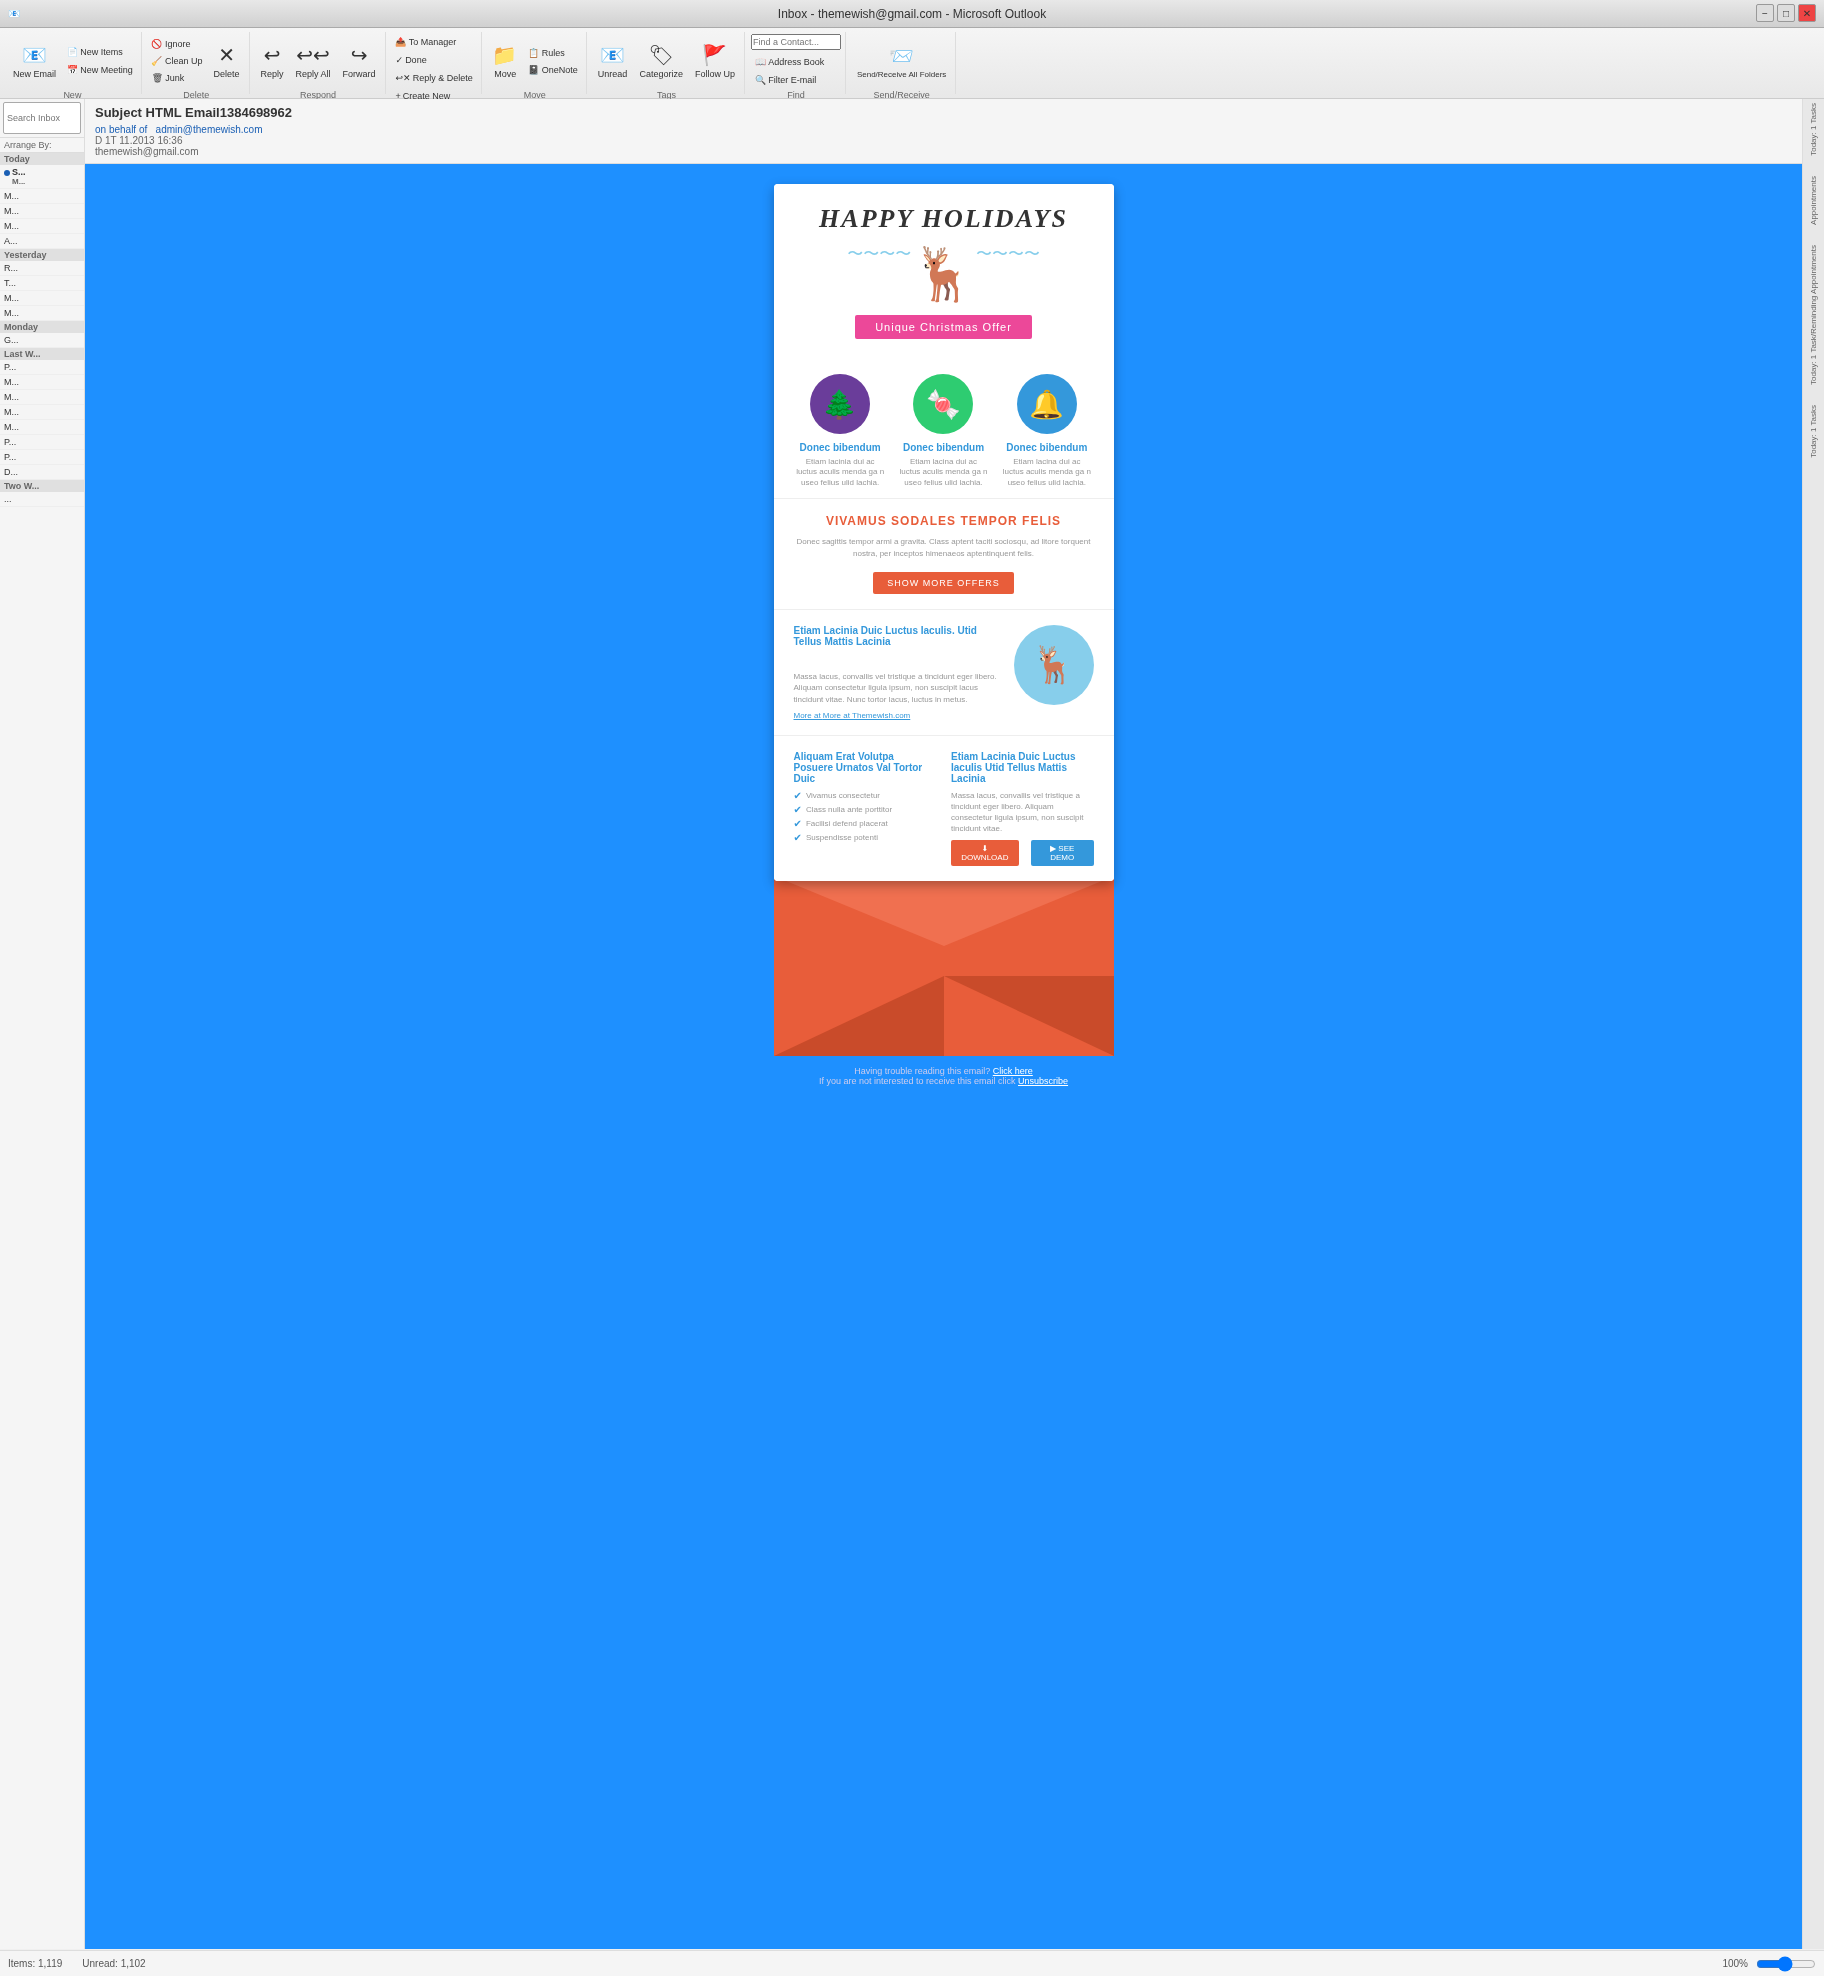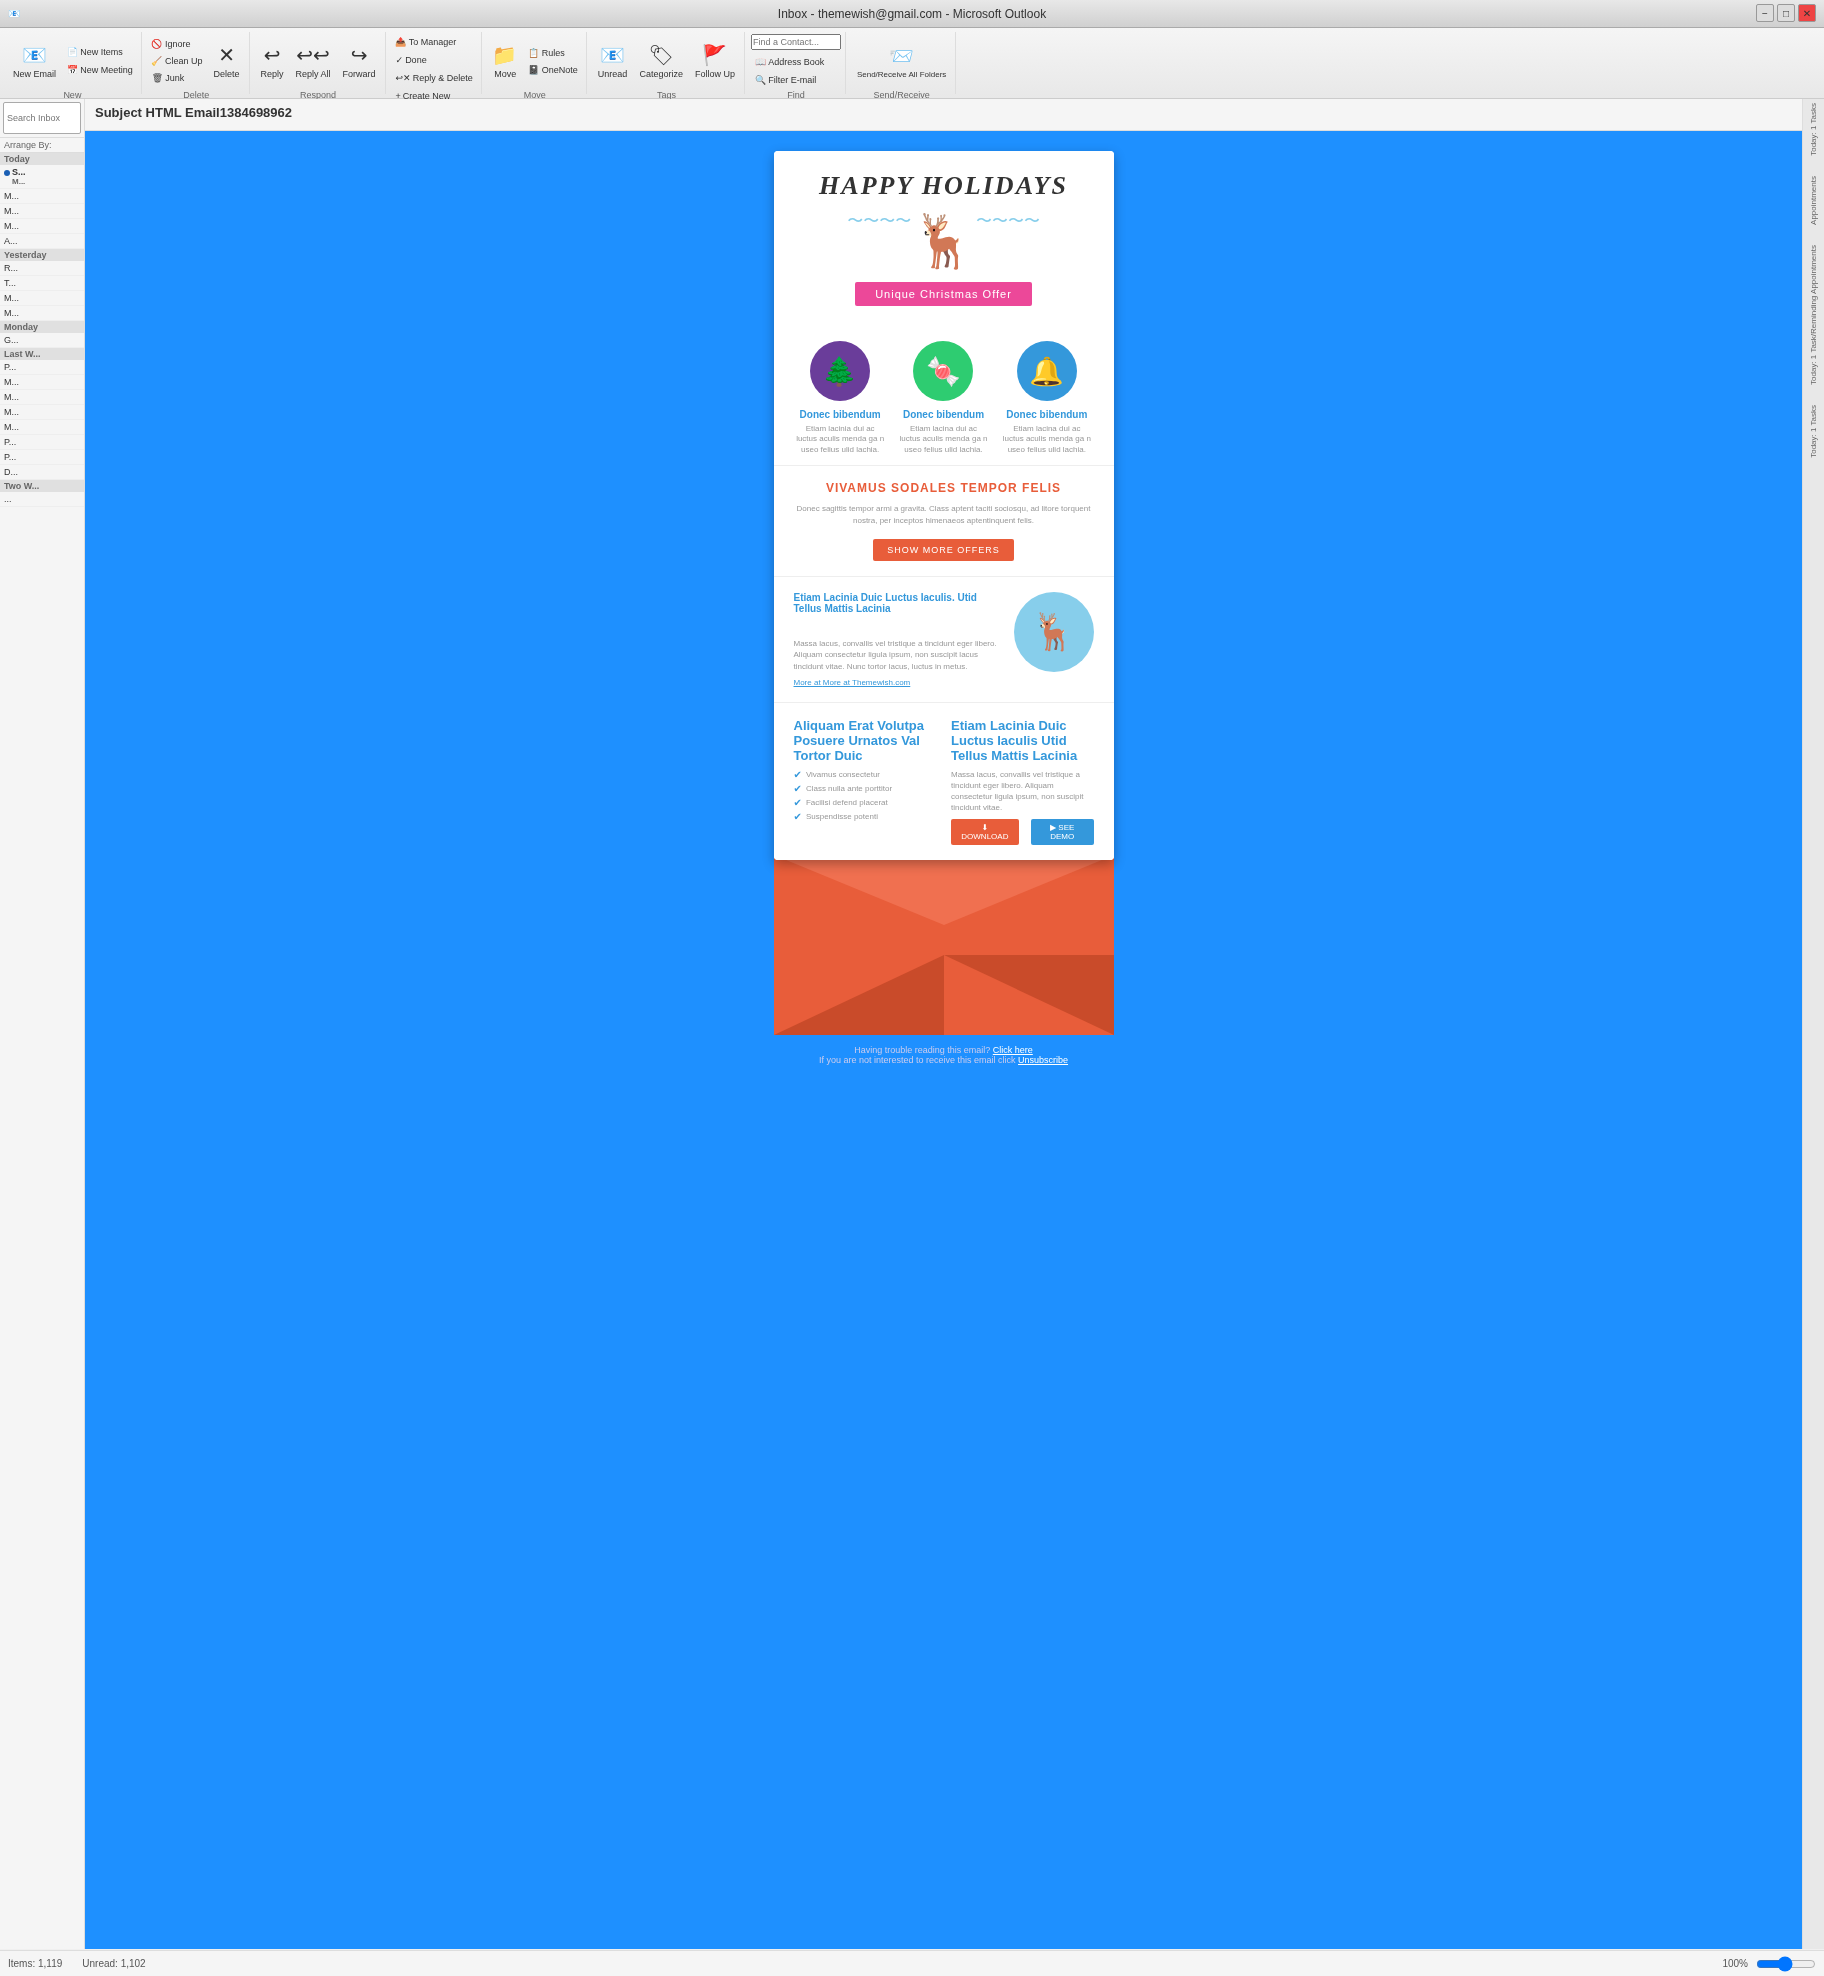--- a/index.html
+++ b/index.html
@@ -267,21 +267,21 @@
 
     
     .two-col-section {
       background: white;
       padding: 15px 20px;
       display: flex;
       gap: 15px;
       border-top: 1px solid #eee;
     }
     .col-left, .col-right { flex: 1; }
-    .col-title { color: #3498db; font-size: 13px; font-weight: bold; margin-bottom: 6px; }
+    .col-title { color: #3498db; font-size: 10px; font-weight: bold; margin-bottom: 6px; }
     .bullet-item { display: flex; align-items: center; gap: 4px; font-size: 8px; color: #999; margin-bottom: 3px; }
     .check-icon { color: #3498db; font-size: 10px; }
     .btn-download { background: #e85d3a; color: white; border: none; padding: 4px 8px; font-size: 8px; border-radius: 2px; cursor: pointer; }
     .btn-demo { background: #3498db; color: white; border: none; padding: 4px 8px; font-size: 8px; border-radius: 2px; cursor: pointer; margin-left: 8px; }
 
     
     .envelope-bottom {
       margin-top: -5px;
       position: relative;
       z-index: 1;
@@ -574,20 +574,30 @@
             <div class="email-sender">...</div>
           </div>
         </div>
     </div>
   </div>
 
   <div class="content-area">
 
     <div class="email-header">
       <div class="email-subject">Subject HTML Email1384698962</div>
+      <div style="display:flex;justify-content:space-between;align-items:center;">
+        <div>
+          <div class="email-from">
+            <span>on behalf of</span> &nbsp;
+            <span style="color:#1a5fb4;">admin@themewish.com</span>
+          </div>
+          <div class="email-date">D 1T 11.2013 16:36</div>
+          <div class="email-to">themewish@gmail.com</div>
+        </div>
+      </div>
     </div>
 
     <div class="email-body">
 
       <div class="email-card">
 
         <div class="holiday-header">
           <div class="happy-holidays">HAPPY HOLIDAYS</div>
           <div class="reindeer-area">
             <span class="decorative-lines">〜〜〜〜</span>

